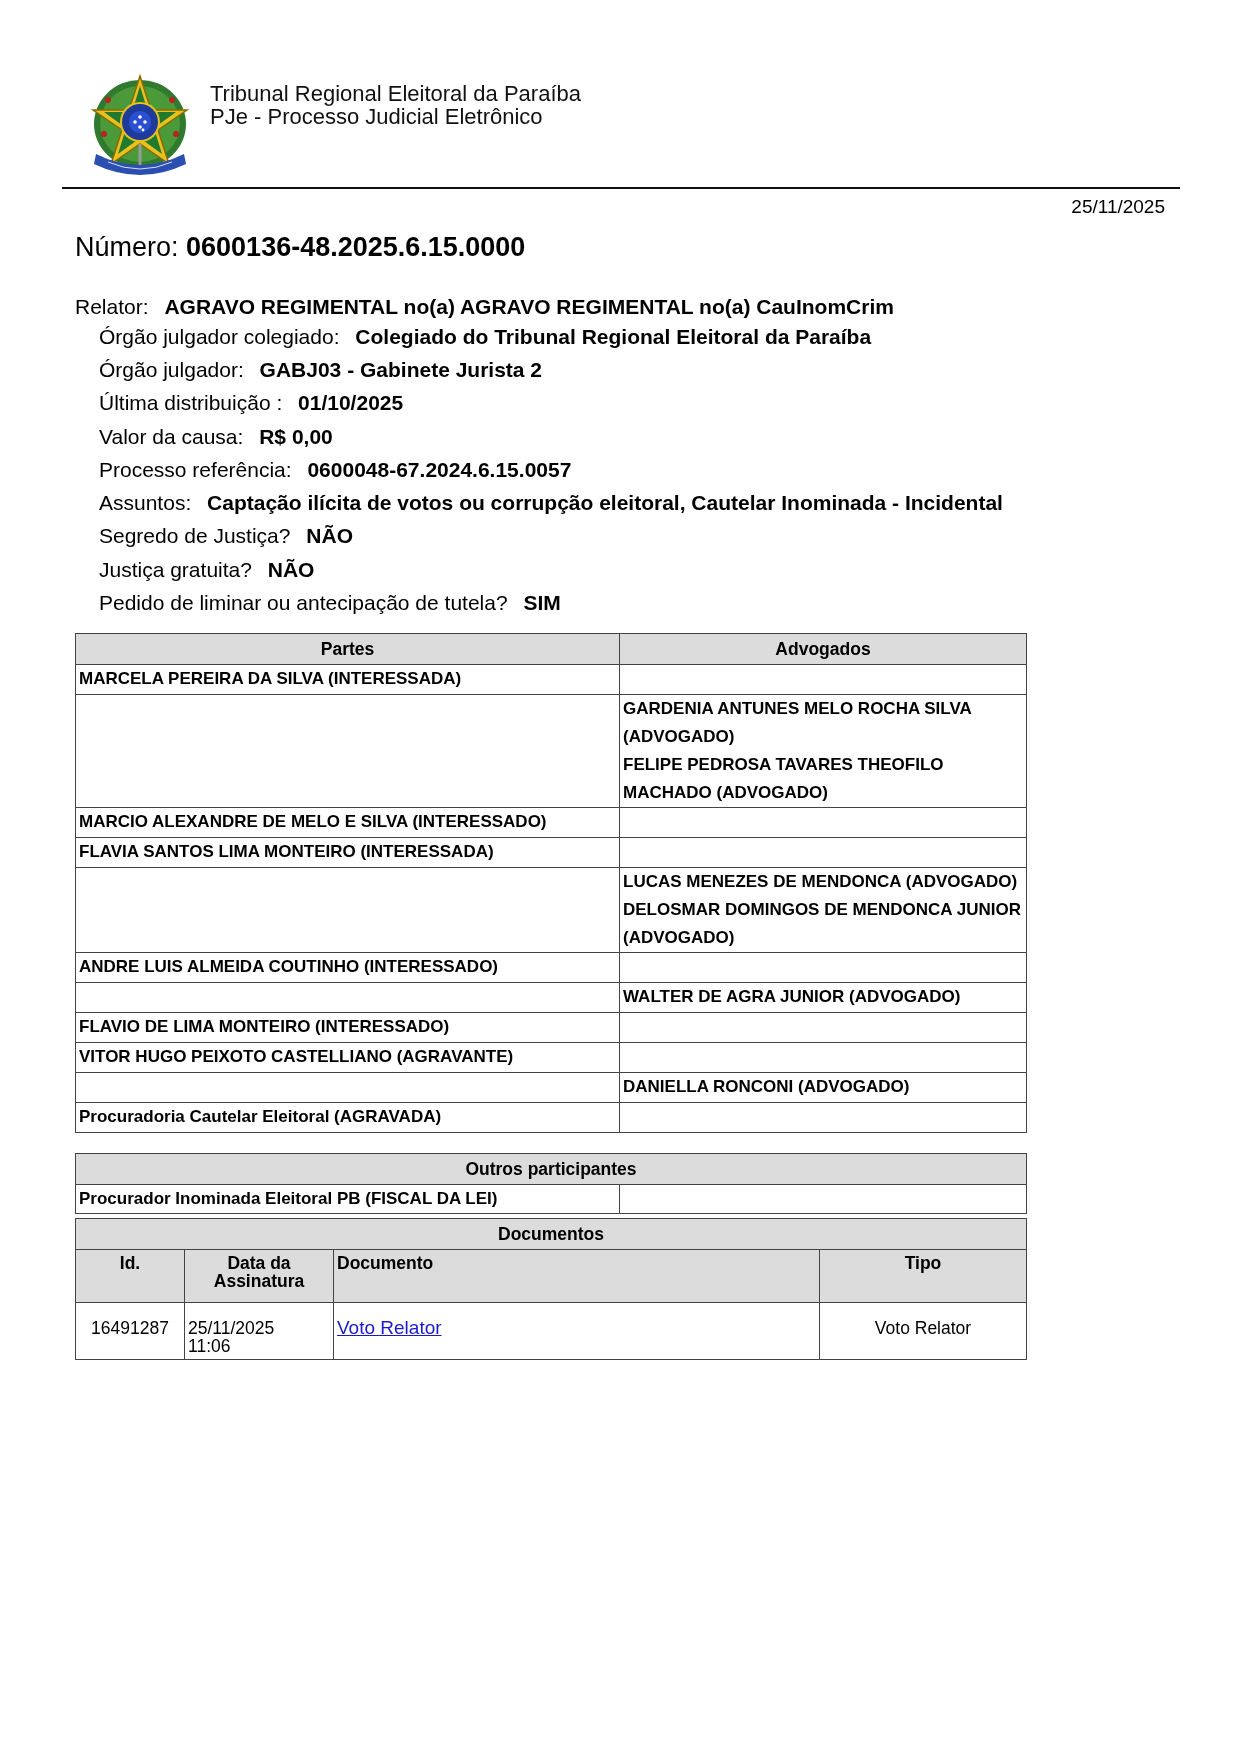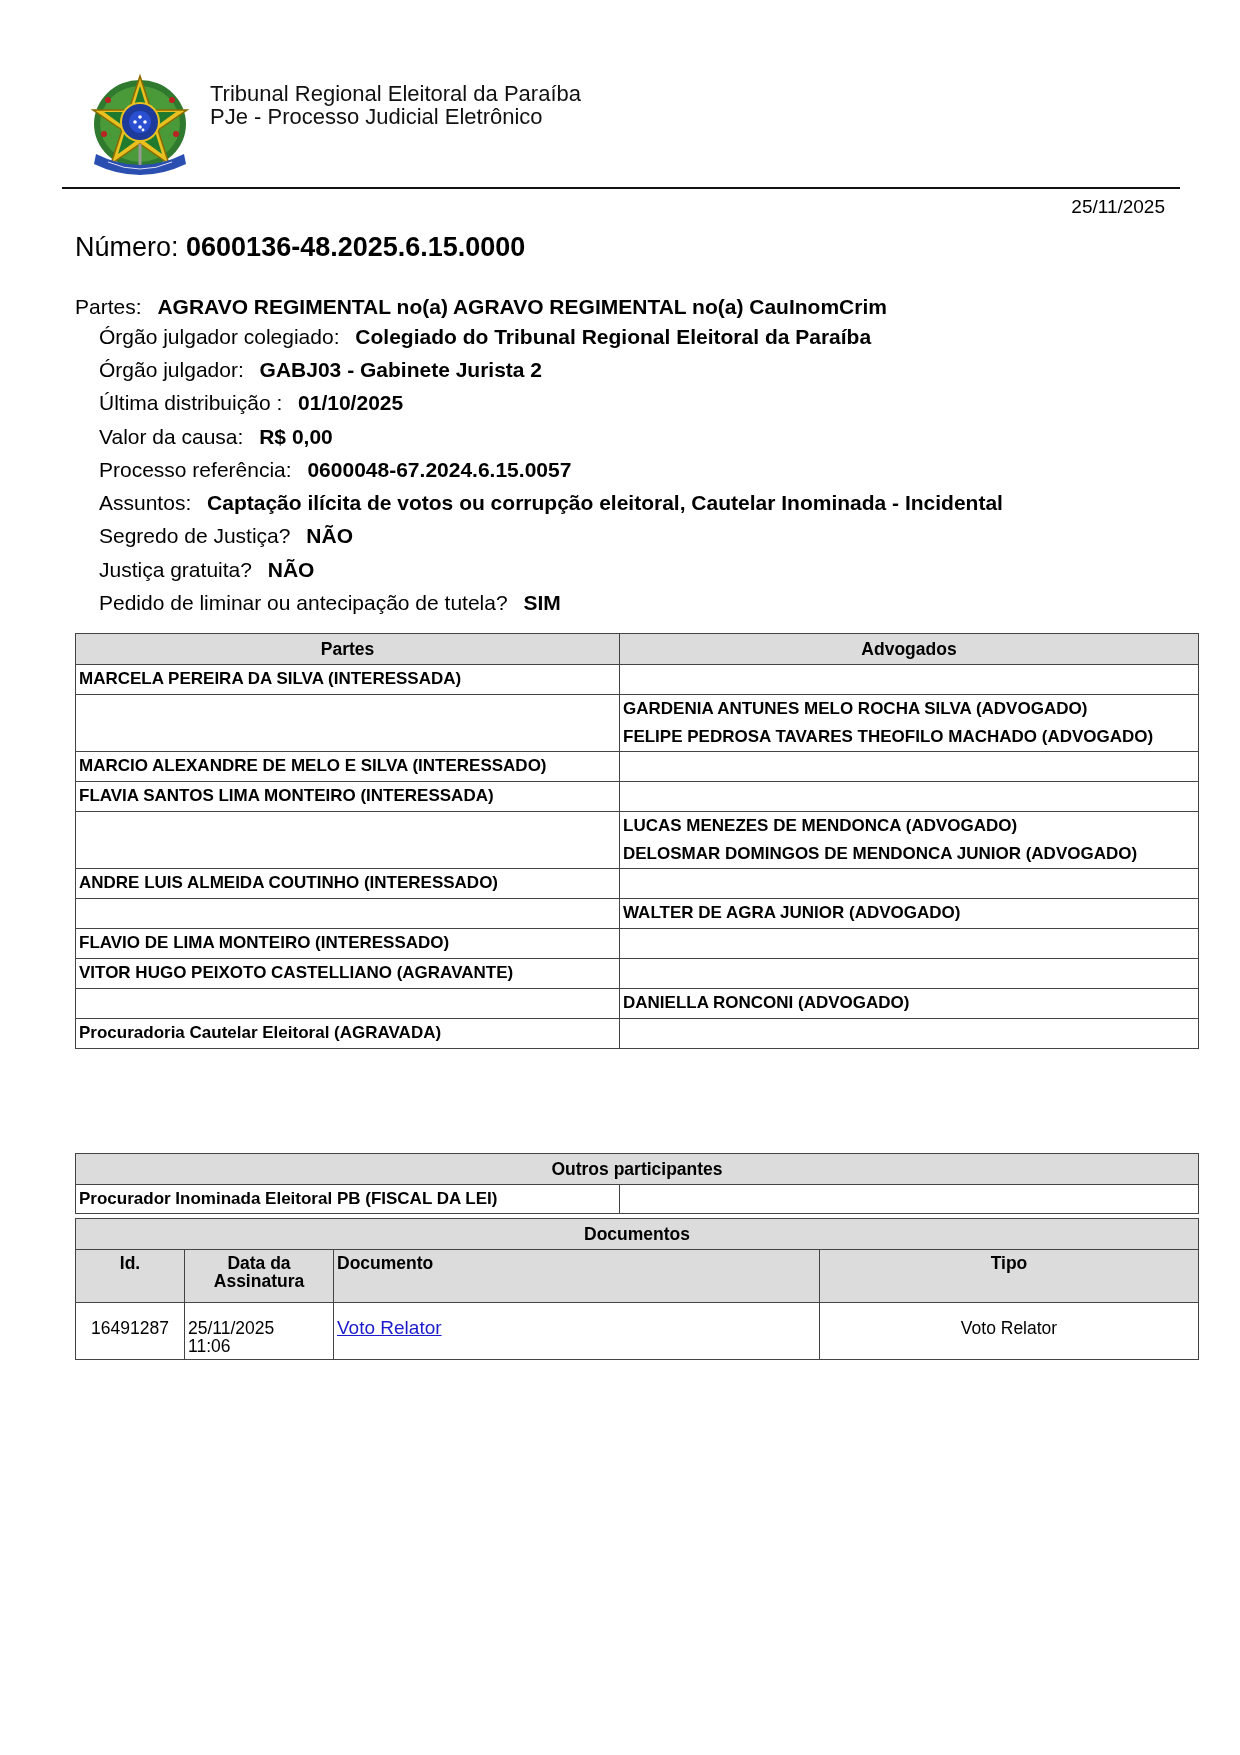--- a/index.html
+++ b/index.html
@@ -9,21 +9,21 @@
   .hdr-line { left: 210px; font-size: 22px; line-height: 24px; color: #111; }
   #hdr1 { top: 82px; }
   #hdr2 { top: 105px; }
   #rule { left: 62px; top: 187px; width: 1118px; height: 2px; background: #111; }
   #date { right: 75px; top: 196px; font-size: 19px; }
   #numero { left: 75px; top: 232px; font-size: 27px; }
   #numero b { font-weight: bold; margin-top: 28px; }
   .info { position: absolute; left: 99px; font-size: 21px; line-height: 26px; white-space: nowrap; }
   .info b { font-weight: bold; margin-left: 10px; }
   #info-classe { left: 75px; top: 294px; }
-  table { border-collapse: collapse; position: absolute; left: 75px; width: 1124px; font-size: 17px; }
+  table { border-collapse: collapse; position: absolute; left: 75px; width: 952px; font-size: 17px; }
   td, th { border: 1.5px solid #444; padding: 0 3px; vertical-align: top; }
   th { background: #dcdcdc; font-weight: bold; text-align: center; height: 30px; vertical-align: middle; font-size: 17.5px; }
   td.b { font-weight: bold; line-height: 28px; }
   td.empty { height: 29px; }
   #partes { top: 633px; }
   #partes col.c1 { width: 544px; }
   #outros { top: 1153px; }
   #docs { top: 1218px; }
   #docs th.sub { vertical-align: top; height: 48px; padding-top: 4px; line-height: 18px; }
   #docs td { font-size: 17.5px; line-height: 18px; padding-top: 16px; height: 40px; }
@@ -65,21 +65,21 @@
 <div id="hdr2" class="abs hdr-line">PJe - Processo Judicial Eletrônico</div>
 <div id="rule" class="abs"></div>
 
 <div id="date" class="abs">25/11/2025</div>
 
 <div id="numero" class="abs">
   <span>Número: </span><b>0600136-48.2025.6.15.0000</b>
 </div>
 
 <div id="info-classe" class="info">
-  <span>Partes: </span><b>AGRAVO REGIMENTAL no(a) AGRAVO REGIMENTAL no(a) CauInomCrim</b>
+  <span>Relator: </span><b>AGRAVO REGIMENTAL no(a) AGRAVO REGIMENTAL no(a) CauInomCrim</b>
 </div>
 <div class="info" style="top:324px">
   <span>Órgão julgador colegiado: </span><b>Colegiado do Tribunal Regional Eleitoral da Paraíba</b>
 </div>
 <div class="info" style="top:357px">
   <span>Órgão julgador: </span><b>GABJ03 - Gabinete Jurista 2</b>
 </div>
 <div class="info" style="top:390px">
   <span>Última distribuição : </span><b>01/10/2025</b>
 </div>

